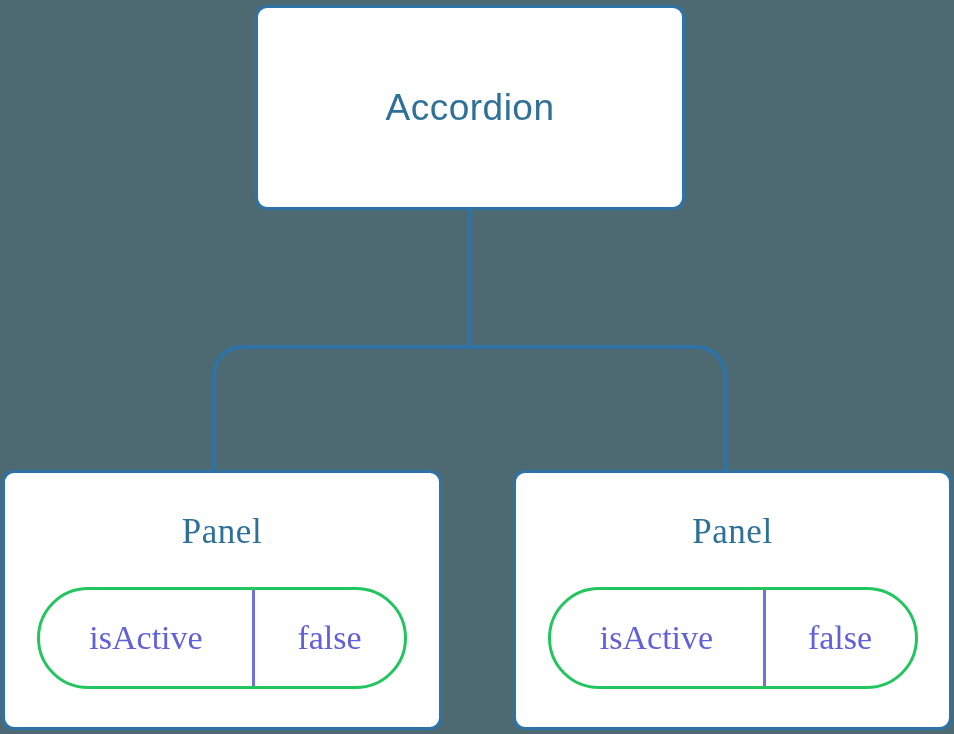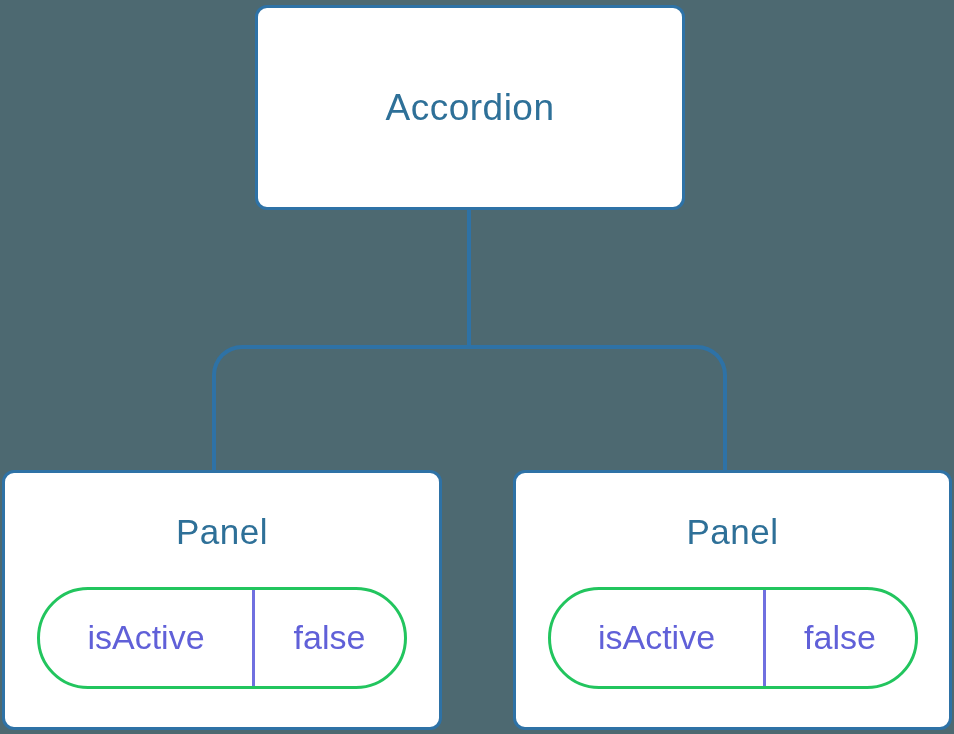--- a/index.html
+++ b/index.html
@@ -47,20 +47,21 @@
     border-right: 4px solid #2e72a6;
     border-bottom: none;
     border-radius: 30px 30px 0 0;
     box-sizing: border-box;
   }
   .panel-node {
     top: 470px; width: 440px; height: 260px;
     display: flex; flex-direction: column;
     align-items: center; justify-content: center;
     gap: 35px;
+    font-family: Liberation Serif, serif;
   }
   .panel-left  { left: 2px; }
   .panel-right { left: 513px; width: 439px; }
   .panel-label {
     color: #2e7098;
     font-size: 35px;
     font-weight: 500;
     letter-spacing: 0.5px;
   }
   .pill {

